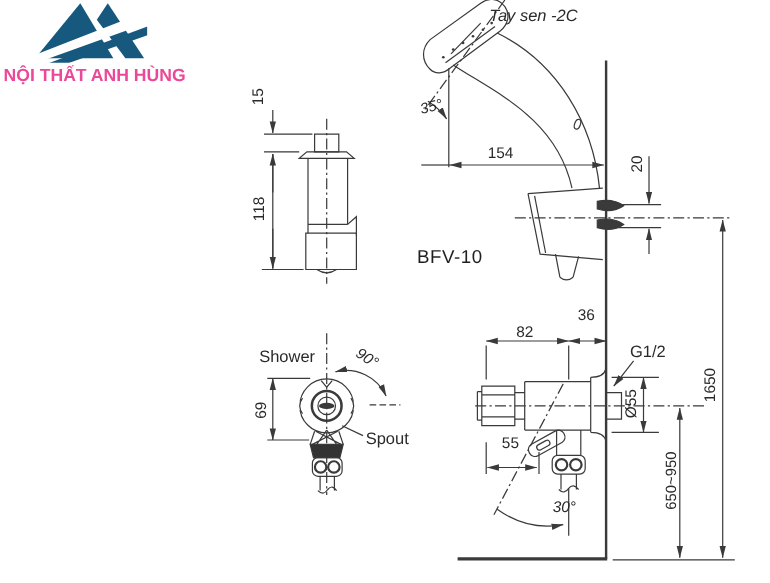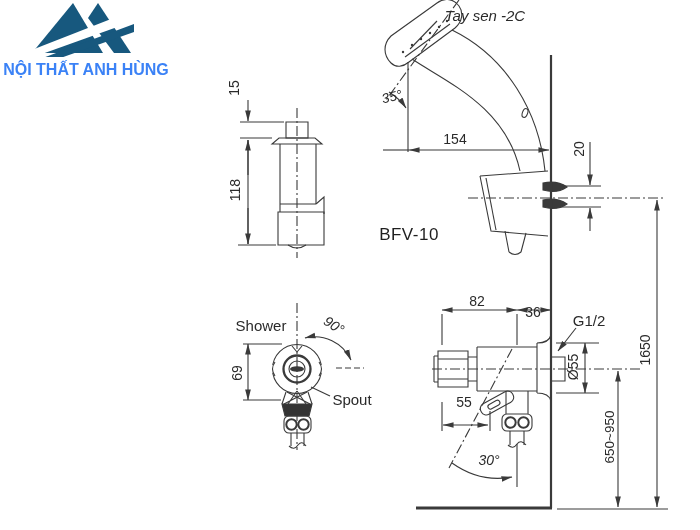--- a/index.html
+++ b/index.html
@@ -9,21 +9,21 @@
   .lbl { position:absolute; transform:translate(-50%,-50%); font-size:14px; color:#2a2a2a;
          white-space:nowrap; line-height:1; }
   .rot  { transform:translate(-50%,-50%) rotate(-90deg); }
   .big  { font-size:17px; color:#1f1f1f; letter-spacing:0.5px; }
   .md   { font-size:15px; }
   .sm   { font-size:13.5px; }
   .ital { font-style:italic; }
   .r33  { transform:translate(-50%,-50%) rotate(33deg); }
   .rm14 { transform:translate(-50%,-50%) rotate(-14deg); }
   .logo-text { position:absolute; left:86px; top:70px; transform:translate(-50%,-50%);
-               font-weight:bold; font-size:16px; color:#3b82f6; white-space:nowrap; }
+               font-weight:bold; font-size:16px; color:#ec4899; white-space:nowrap; }
   .logo-mark { position:absolute; left:24px; top:1px; }
 </style>
 </head>
 <body>
 
 <div class="page">
 
   <svg class="draw" width="700" height="530" viewBox="0 0 700 530">
     <defs>
       <marker id="arr" viewBox="0 0 10 6" refX="9.6" refY="3" markerWidth="10" markerHeight="6" orient="auto">
@@ -164,21 +164,21 @@
   <span class="lbl rot" style="left:235px; top:190px;">118</span>
   <span class="lbl sm ital rm14" style="left:392px; top:97px;">35°</span>
   <span class="lbl" style="left:455px; top:139px;text-align:center;">154</span>
   <span class="lbl rot" style="left:579px; top:149px;">20</span>
   <span class="lbl big" style="left:409px; top:234px;">BFV-10</span>
   <span class="lbl md" style="left:261px; top:325px;">Shower</span>
   <span class="lbl ital r33" style="left:334px; top:325px;">90°</span>
   <span class="lbl rot" style="left:237px; top:373px;">69</span>
   <span class="lbl md" style="left:352px; top:399px;">Spout</span>
   <span class="lbl" style="left:477px; top:301px;">82</span>
-  <span class="lbl" style="left:533px; top:312px;">36</span>
+  <span class="lbl" style="left:533px; top:286px;">36</span>
   <span class="lbl md" style="left:589px; top:320px;">G1/2</span>
   <span class="lbl rot" style="left:573px; top:367px;">Ø55</span>
   <span class="lbl rot sm" style="left:610px; top:437px;">650~950</span>
   <span class="lbl rot" style="left:645px; top:350px;">1650</span>
   <span class="lbl" style="left:464px; top:402px;">55</span>
-  <span class="lbl ital" style="left:489px; top:460px;text-align:right;">30°</span>
+  <span class="lbl ital" style="left:513px; top:460px;text-align:right;">30°</span>
 
 </div>
 
 </body></html>

